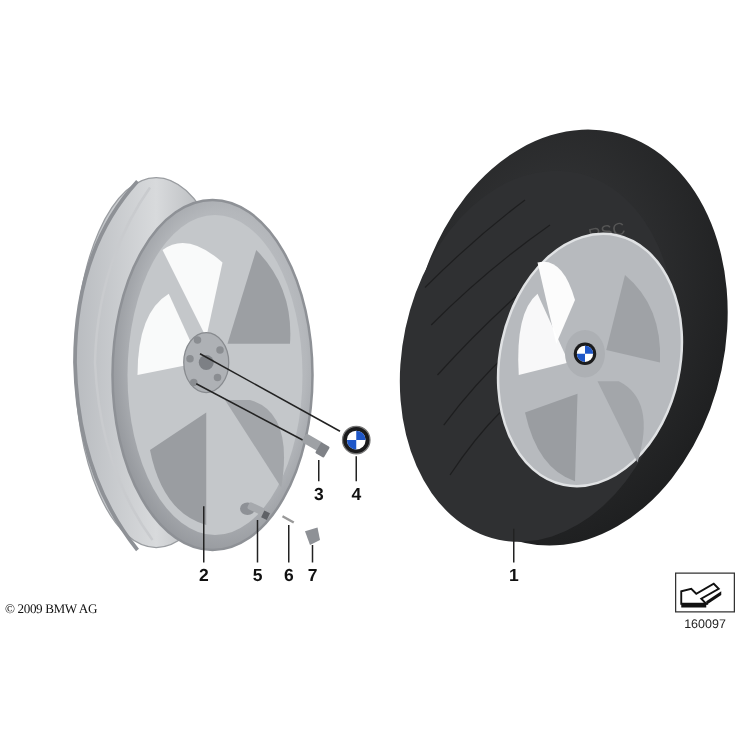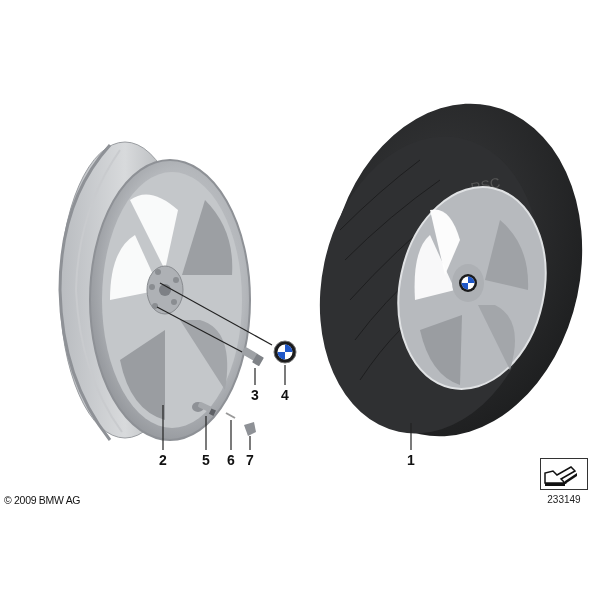--- a/index.html
+++ b/index.html
@@ -1,19 +1,19 @@
 <!DOCTYPE html>
 <html><head>
 <meta charset="utf-8">
 <style>
   html, body { margin:0; padding:0; background:#ffffff; }
   body { width:600px; height:600px; position:relative; overflow:hidden; font-family:"Liberation Sans", sans-serif; }
   #canvas { position:absolute; left:0; top:0; width:600px; height:600px; }
   .callout { position:absolute; font-family:"Liberation Sans", sans-serif; font-weight:bold; font-size:14px; color:#111; transform:translateX(-50%); }
-  .copyright { position:absolute; left:4px; top:494px; font-size:10.5px; color:#111; letter-spacing:-0.3px; }
+  .copyright { position:absolute; left:4px; top:482px; font-size:10.5px; color:#111; letter-spacing:-0.3px;font-family:Liberation Serif, serif; }
   .ref-box { position:absolute; left:540px; top:458px; width:46px; height:30px; border:1px solid #333; background:#fff; }
   .ref-num { position:absolute; left:540px; top:494px; width:48px; text-align:center; font-size:10px; color:#222; }
 </style>
 </head>
 <body>
 
 <svg id="canvas" viewBox="0 0 600 600" xmlns="http://www.w3.org/2000/svg">
   <defs>
     <radialGradient id="rimFace" cx="55%" cy="45%" r="60%">
       <stop offset="0%" stop-color="#d4d6d9"></stop>
@@ -131,13 +131,13 @@
 
 <div class="copyright">© 2009 BMW AG</div>
 
 <div class="ref-box">
   <svg width="46" height="30" viewBox="0 0 46 30">
     <path d="M4 14 L4 24 L24 24 L20 20 L34 12 L30 8 L16 16 L12 12 Z" fill="#fff" stroke="#111" stroke-width="1.5"></path>
     <path d="M4 24 L24 24 L24 27 L4 27 Z" fill="#111"></path>
     <path d="M24 22 L36 14 L36 17 L24 25 Z" fill="#111"></path>
   </svg>
 </div>
-<div class="ref-num">233149</div>
+<div class="ref-num">160097</div>
 
 </body></html>

